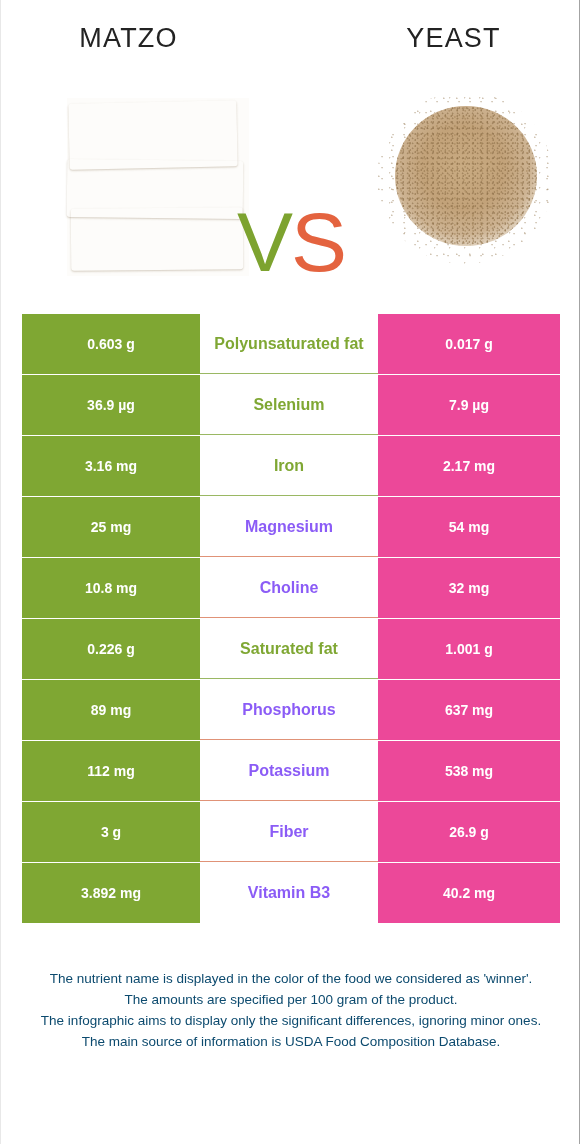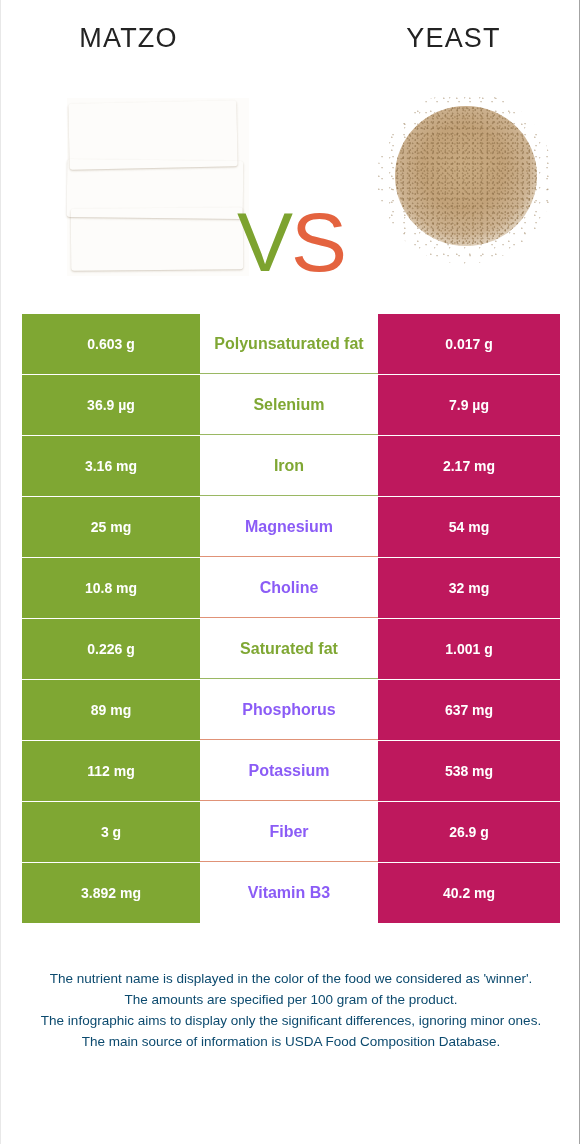--- a/index.html
+++ b/index.html
@@ -201,21 +201,21 @@
   .cell-mid {
     width: 178px;
     background: #ffffff;
     font-size: 16px;
     font-weight: 700;
     border-top: 1px solid transparent;
     border-bottom: 1px solid transparent;
   }
   .cell-right {
     width: 182px;
-    background: #be185d;
+    background: #ec4899;
     color: #ffffff;
   }
   .row:first-child .cell-mid { border-top-color: transparent; }
 
   .win-left  { color: #7fa733; border-bottom-color: #9ab863; }
   .win-right { color: #8b5cf6; border-bottom-color: #e09277; }
   .row:last-child .cell-mid { border-bottom-color: transparent; }
 
   
   .footnote {

